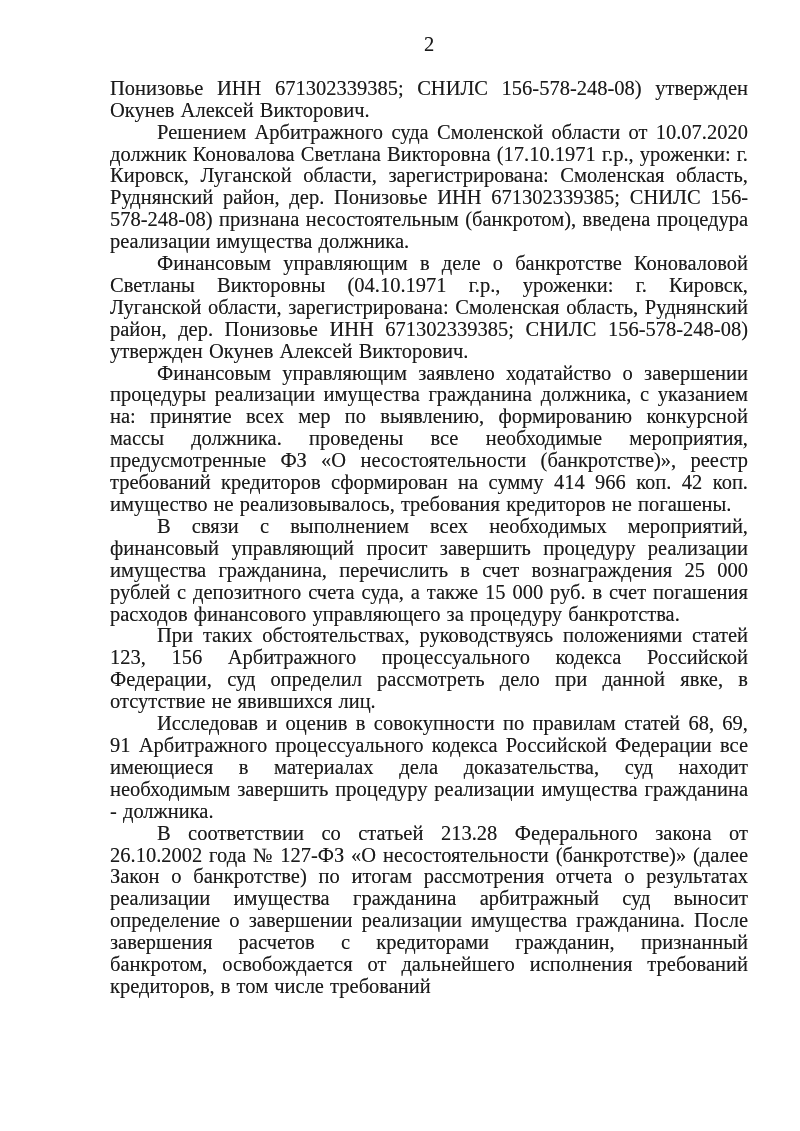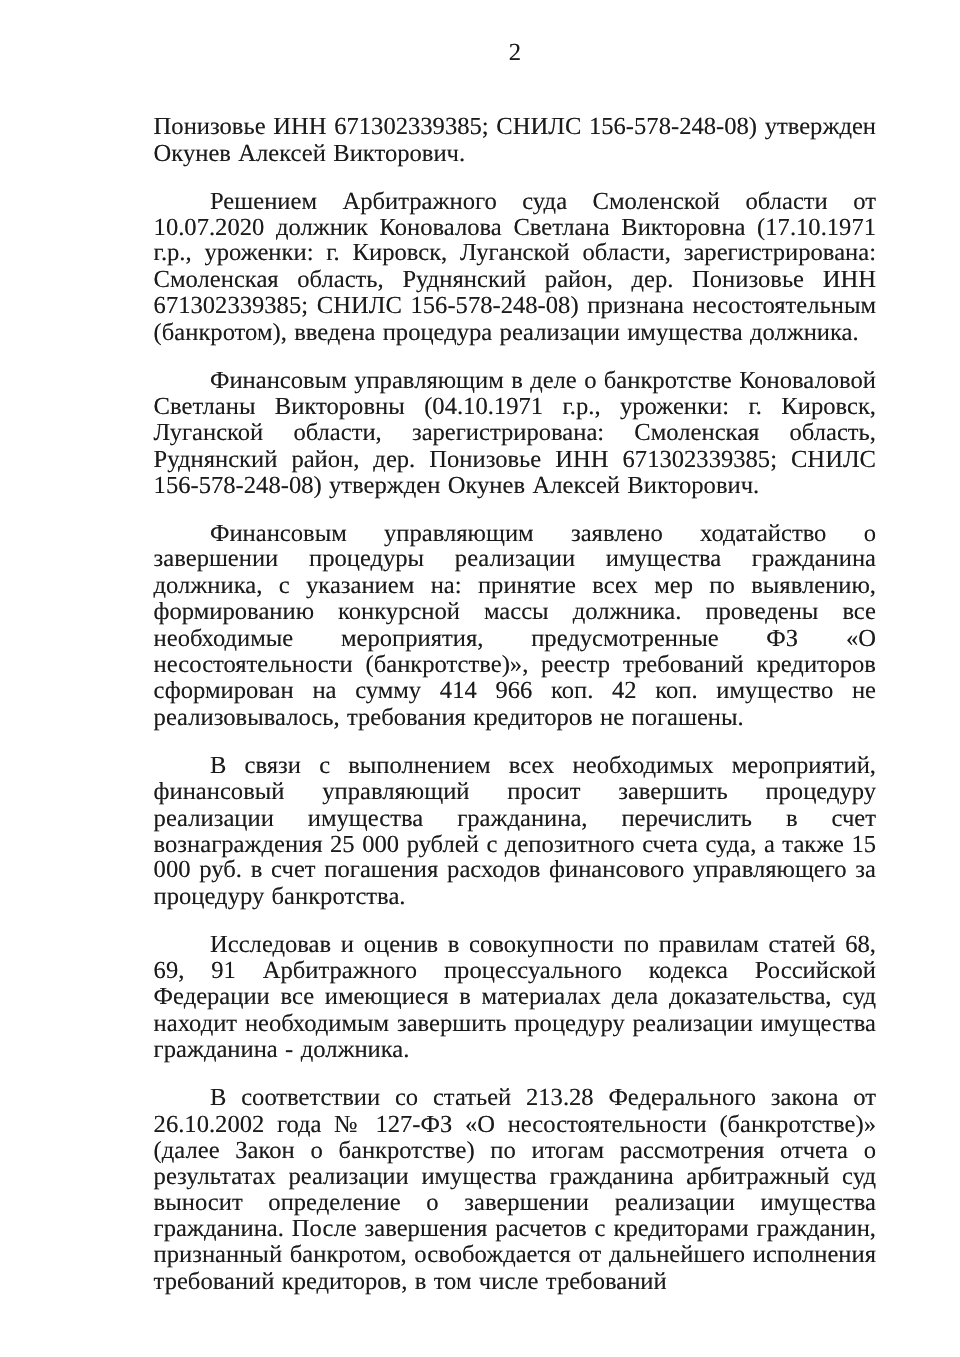--- a/index.html
+++ b/index.html
@@ -26,21 +26,21 @@
     text-shadow: 0 0 0.5px rgba(0,0,0,0.45);
   }
   .page-number {
     text-align: center;
     height: 21.9px;
   }
   .spacer-line {
     height: 21.9px;
   }
   .para {
-    margin: 18px;
+    margin: 0;
     text-align: justify;
     text-indent: 47px;
     word-spacing: 1px;
     font-family: Liberation Serif, serif;
   }
   .para.no-indent {
     text-indent: 0;
   }
 </style>
 </head>
@@ -49,16 +49,17 @@
 <div class="page">
   <div class="content">
     <div class="page-number">2</div>
     <div class="spacer-line"></div>
 
     <p class="para no-indent">Понизовье ИНН 671302339385; СНИЛС 156-578-248-08) утвержден Окунев Алексей Викторович.</p>
     <p class="para">Решением Арбитражного суда Смоленской области от 10.07.2020 должник Коновалова Светлана Викторовна  (17.10.1971 г.р., уроженки: г. Кировск, Луганской области, зарегистрирована: Смоленская область, Руднянский район, дер. Понизовье ИНН 671302339385; СНИЛС 156-578-248-08) признана несостоятельным (банкротом), введена процедура реализации имущества должника.</p>
     <p class="para">Финансовым управляющим в деле о банкротстве Коноваловой Светланы Викторовны  (04.10.1971 г.р., уроженки: г. Кировск, Луганской области, зарегистрирована: Смоленская область, Руднянский район, дер. Понизовье ИНН 671302339385; СНИЛС 156-578-248-08) утвержден Окунев Алексей Викторович.</p>
     <p class="para">Финансовым управляющим заявлено ходатайство о завершении процедуры реализации имущества гражданина должника, с указанием на: принятие всех мер по выявлению, формированию конкурсной массы должника.  проведены все необходимые мероприятия, предусмотренные ФЗ «О несостоятельности (банкротстве)»,  реестр требований кредиторов сформирован на сумму 414 966  коп. 42 коп.  имущество не реализовывалось, требования кредиторов не погашены.</p>
     <p class="para">В связи с выполнением всех необходимых мероприятий, финансовый управляющий просит завершить процедуру реализации имущества гражданина, перечислить в счет вознаграждения 25 000 рублей с депозитного счета суда, а также 15 000  руб. в счет погашения расходов финансового управляющего за процедуру банкротства.</p>
+    <p class="para">При таких обстоятельствах, руководствуясь положениями статей 123, 156 Арбитражного процессуального кодекса Российской Федерации, суд определил рассмотреть дело при данной явке, в отсутствие не явившихся лиц.</p>
     <p class="para">Исследовав и оценив в совокупности по правилам статей 68, 69, 91 Арбитражного процессуального кодекса Российской Федерации все имеющиеся в материалах дела доказательства, суд находит необходимым завершить процедуру реализации имущества гражданина - должника.</p>
     <p class="para">В соответствии со статьей 213.28 Федерального закона от 26.10.2002 года № 127-ФЗ «О несостоятельности (банкротстве)» (далее Закон о банкротстве) по итогам рассмотрения отчета о результатах реализации имущества гражданина арбитражный суд выносит определение о завершении реализации имущества гражданина. После завершения расчетов с кредиторами гражданин, признанный банкротом, освобождается от дальнейшего исполнения требований кредиторов, в том числе требований</p>
   </div>
 </div>
 
 </body></html>

